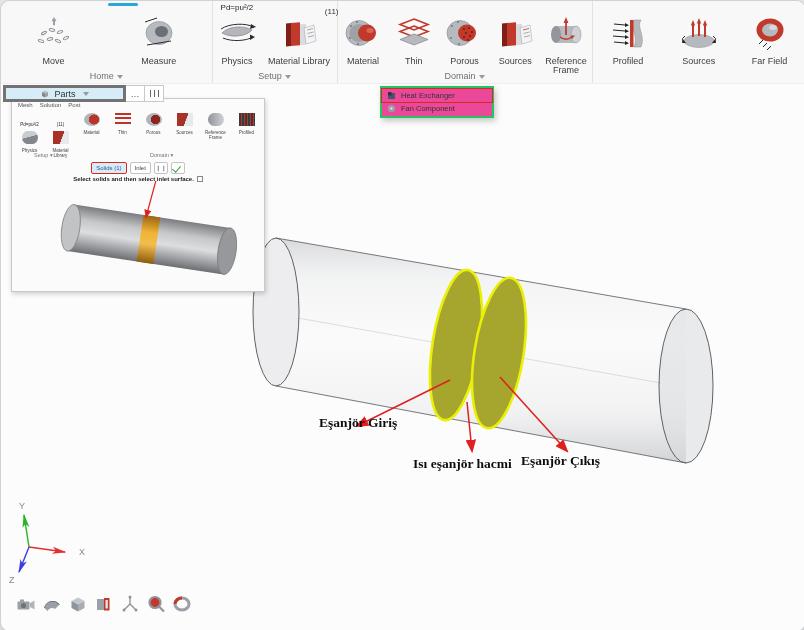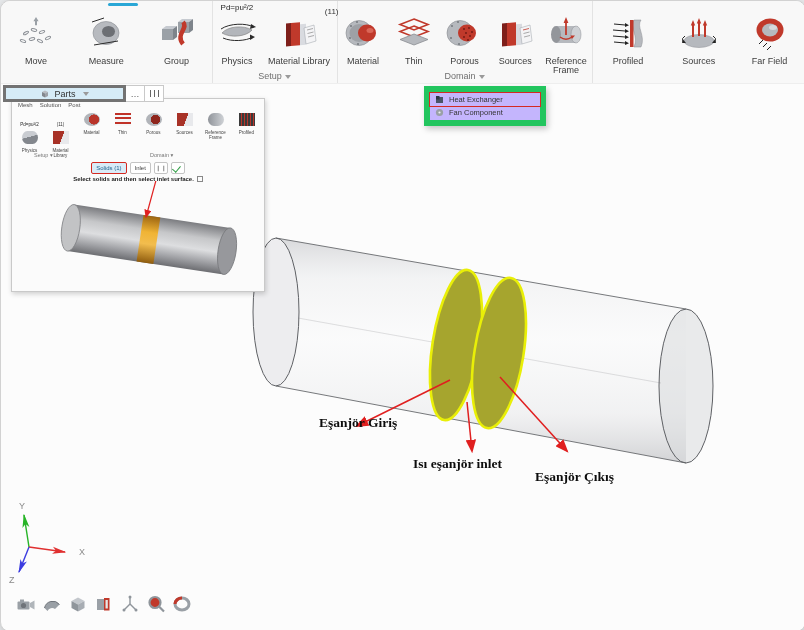--- a/index.html
+++ b/index.html
@@ -17,21 +17,21 @@
   .formula{position:absolute;top:2px;left:-6px;right:-6px;font-size:8px;color:#222;}
   .badge{position:absolute;top:6px;right:-2px;font-size:8px;color:#333;}
   .rgrouplabel{position:absolute;bottom:2px;left:0;right:0;text-align:center;font-size:9px;color:#6f6f6f;cursor:pointer;}
   .caret{display:inline-block;width:0;height:0;border-left:3px solid transparent;border-right:3px solid transparent;border-top:4px solid #9a9a9a;margin-left:3px;}
   
   .parts-bar{position:absolute;left:2px;top:84px;height:17px;display:flex;align-items:stretch;z-index:4;}
   .parts-pill{width:117px;background:#d6ecf7;border:3px solid #737373;display:flex;align-items:center;justify-content:center;gap:4px;font-size:9px;color:#333;cursor:pointer;}
   .pb-btn{width:18px;background:#fff;border:1px solid #c9c9c9;border-left:none;display:flex;align-items:center;justify-content:center;font-size:9px;color:#555;cursor:pointer;}
   .dock-glyph{display:inline-block;width:7px;height:7px;border-left:1.4px solid #666;border-right:1.4px solid #666;background:linear-gradient(90deg,transparent 40%,#666 40% 60%,transparent 60%);}
   
-  .menu{position:absolute;left:423px;top:85px;width:110px;background:#c4b5fd;border:6px solid #22c55e;box-shadow:2px 3px 6px rgba(0,0,0,.22);z-index:6;padding:1px 0;}
+  .menu{position:absolute;left:379px;top:85px;width:110px;background:#ec4899;border:2px solid #22c55e;box-shadow:2px 3px 6px rgba(0,0,0,.22);z-index:6;padding:1px 0;}
   .menu-row{display:flex;align-items:center;gap:5px;height:13px;padding:0 5px;font-size:7.5px;color:#333;cursor:pointer;}
   .menu-row.hl{outline:1.5px solid #d42a22;outline-offset:0;}
   
   .inset{position:absolute;left:10px;top:97px;width:252px;height:192px;background:#fbfbfb;border:1px solid #c9c9c9;box-shadow:1px 2px 5px rgba(0,0,0,.18);z-index:3;}
   .itabs{display:flex;gap:7px;padding:3px 0 0 6px;font-size:6px;color:#555;}
   .itab{cursor:pointer;}
   .iribbon{position:relative;display:flex;justify-content:space-around;padding:4px 2px 0 2px;height:40px;}
   .iitem{width:28px;text-align:center;cursor:pointer;}
   .iitem .ibadge{font-size:4.5px;color:#333;height:5px;line-height:5px;}
   .iitem .iformula{font-size:4.5px;color:#222;height:5px;line-height:5px;}
@@ -54,21 +54,21 @@
   .chip.ok i{display:block;width:3.5px;height:7px;border-right:1.6px solid #2f9e44;border-bottom:1.6px solid #2f9e44;transform:rotate(40deg);}
   .ihint{display:flex;justify-content:center;align-items:center;gap:3px;font-size:6px;font-weight:bold;color:#222;margin-top:2px;}
   .info-sq{display:inline-block;width:4px;height:4px;border:0.8px solid #888;}
   .inset-svg{position:absolute;left:0;top:82px;width:252px;height:110px;}
   
   .viewport{position:absolute;left:0;top:82px;width:804px;height:548px;cursor:default;}
   .vp-svg{position:absolute;left:0;top:0;width:804px;height:548px;}
   .annot{position:absolute;font-family:"Liberation Serif",serif;font-weight:bold;font-size:13.5px;color:#0d0d0d;white-space:nowrap;}
   .annot-inlet{left:318px;top:332px;}
   .annot-volume{left:412px;top:373px;}
-  .annot-outlet{left:534px;top:370px;margin-top:16px;}
+  .annot-outlet{left:520px;top:370px;}
   
   .view-tools{position:absolute;left:14px;top:510px;display:flex;gap:5px;}
   .vt{width:21px;height:21px;display:flex;align-items:center;justify-content:center;cursor:pointer;}
 </style>
 </head>
 <body>
 
 <div class="window">
   <div class="top-indicator"></div>
 
@@ -94,32 +94,22 @@
       <div class="ritem">
         <span class="ricon">
           <svg width="38" height="36" viewBox="0 0 38 36">
             <line x1="5" y1="6" x2="17" y2="2" stroke="#2b2b2b" stroke-width="1"></line>
             <ellipse cx="19" cy="17" rx="13" ry="11.5" fill="#b7babf" stroke="#8a8d92" stroke-width="0.6"></ellipse>
             <ellipse cx="21.5" cy="15.5" rx="6.5" ry="5.5" fill="#6c6f74"></ellipse>
             <line x1="7" y1="29" x2="31" y2="25" stroke="#2b2b2b" stroke-width="1"></line>
           </svg></span>
         <span class="rlabel">Measure</span>
       </div>
-      <div class="ritem">
-        <span class="ricon">
-          <svg width="38" height="36" viewBox="0 0 38 36">
-            <polygon points="5,13 9,10 20,10 16,13" fill="#c6cad0"></polygon>
-            <rect x="5" y="13" width="11" height="11" fill="#9ba1a7"></rect>
-            <polygon points="16,13 20,10 20,21 16,24" fill="#7e848b"></polygon>
-            <polygon points="21,6 25,3 36,3 32,6" fill="#c6cad0"></polygon>
-            <rect x="21" y="6" width="11" height="11" fill="#9ba1a7"></rect>
-            <polygon points="32,6 36,3 36,14 32,17" fill="#7e848b"></polygon>
-            <path d="M26 6 C32 12 18 18 26 28" stroke="#c0392b" stroke-width="4.5" fill="none"></path>
-          </svg></span>
-        <span class="rlabel">Group</span>
+      <div class="rgrouplabel">
+        <span>Home</span><span class="caret"></span>
       </div>
     </div>
 
     <div class="rgroup" style="width:124px">
       <div class="ritem">
         <span class="formula">Pd=pu²/2</span>
         <span class="ricon" style="top:16px">
           <svg width="38" height="30" viewBox="0 0 38 30">
             <path d="M3 12 C12 6 28 6 36 10" fill="none" stroke="#2b2b2b" stroke-width="1"></path>
             <polygon points="33,7 38,10 32,12" fill="#2b2b2b"></polygon>
@@ -469,21 +459,21 @@
         <line x1="28" y1="464" x2="23" y2="432" stroke="#27b427" stroke-width="1.4" marker-end="url(#ahy)"></line>
         <line x1="28" y1="464" x2="64" y2="469" stroke="#e03030" stroke-width="1.4" marker-end="url(#ahx)"></line>
         <line x1="28" y1="464" x2="18" y2="489" stroke="#3c3ce0" stroke-width="1.4" marker-end="url(#ahz)"></line>
         <text x="18" y="426" font-size="9" fill="#8a8a8a">Y</text>
         <text x="78" y="472" font-size="9" fill="#8a8a8a">X</text>
         <text x="8" y="500" font-size="9" fill="#8a8a8a">Z</text>
       </g>
     </svg>
 
     <div class="annot annot-inlet">Eşanjör Giriş</div>
-    <div class="annot annot-volume">Isı eşanjör inlet</div>
+    <div class="annot annot-volume">Isı eşanjör hacmi</div>
     <div class="annot annot-outlet">Eşanjör Çıkış</div>
 
     <div class="view-tools">
       <div class="vt">
         <svg width="20" height="20" viewBox="0 0 20 20">
           <rect x="1.5" y="7.5" width="12" height="8" rx="1" fill="#9aa0a6"></rect>
           <rect x="4" y="5.5" width="4" height="2.5" fill="#9aa0a6"></rect>
           <circle cx="7.5" cy="11.5" r="2.6" fill="#6f747a"></circle>
           <path d="M14 9 l4.5 -2.5 v9 l-4.5 -2.5 z" fill="#b0b5ba"></path>
         </svg>

